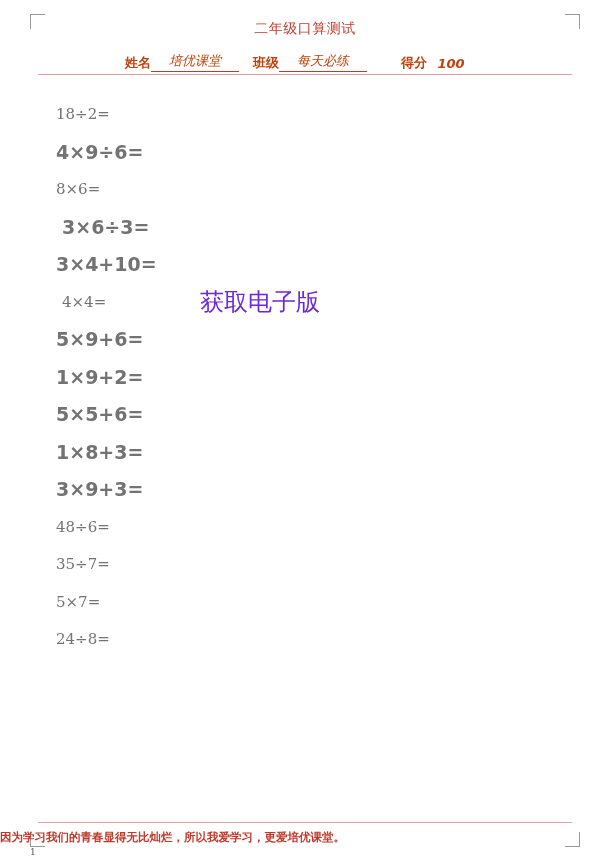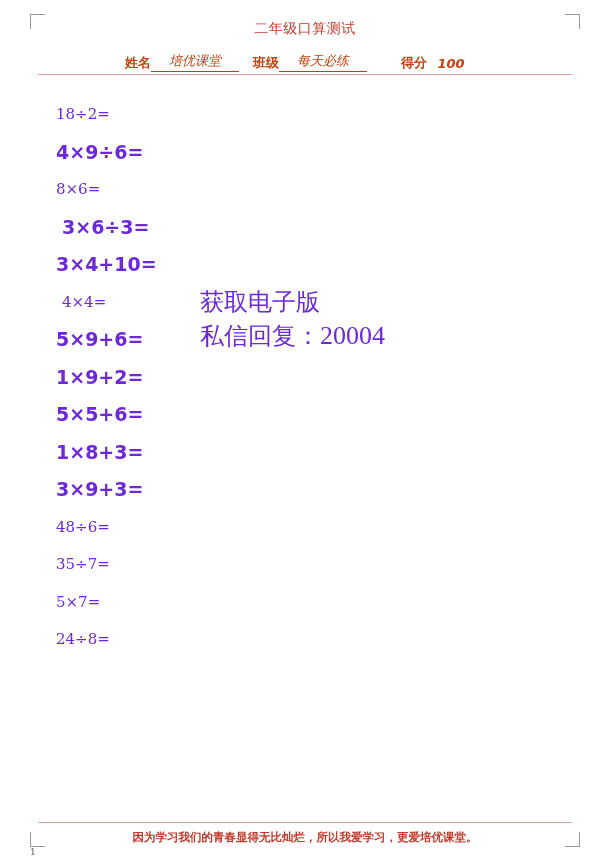--- a/index.html
+++ b/index.html
@@ -87,21 +87,21 @@
 
   .problems {
     position: absolute;
     top: 96px;
     left: 56px;
     width: 220px;
   }
   .problem {
     height: 37.5px;
     font-size: 15px;
-    color: #6d28d9;
+    color: #737373;
     font-family: "DejaVu Serif", serif;
     white-space: nowrap;
     line-height: 37.5px;
   }
   .problem.bold {
     font-weight: bold;
     font-family: "DejaVu Sans", sans-serif;
     font-size: 19px;
   }
   .problem.indent { padding-left: 6px; }
@@ -125,21 +125,21 @@
     left: 38px;
     width: 534px;
     height: 1px;
     background: #e0a0a0;
   }
   .footer-text {
     position: absolute;
     bottom: 16px;
     left: 0;
     width: 610px;
-    text-align: center;
+    text-align: left;
     color: #c0392b;
     font-size: 11.5px;
     font-family: "DejaVu Sans", sans-serif;
     font-weight: bold;
   }
   .page-number {
     position: absolute;
     left: 30px;
     bottom: 4px;
     font-size: 9px;
@@ -185,22 +185,19 @@
       <div class="problem bold">1×8+3=</div>
       <div class="problem bold">3×9+3=</div>
       <div class="problem">48÷6=</div>
       <div class="problem">35÷7=</div>
       <div class="problem">5×7=</div>
       <div class="problem">24÷8=</div>
     </div>
 
   <div class="watermark">
     <div class="line1">获取电子版</div>
-    <div class="line2">
-      <span>私信回复：</span><span class="code">20004</span>
-    </div>
   </div>
 
   <div class="footer-rule"></div>
   <div class="footer-text">因为学习我们的青春显得无比灿烂，所以我爱学习，更爱培优课堂。</div>
   <div class="page-number">1</div>
 
 </div>
 
 </body></html>

